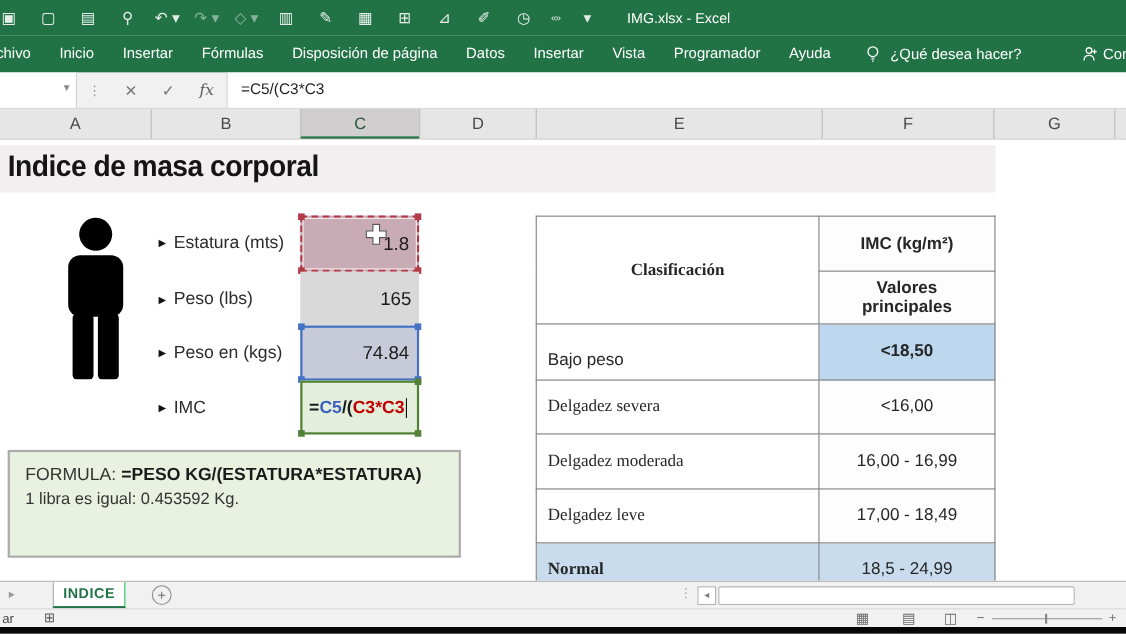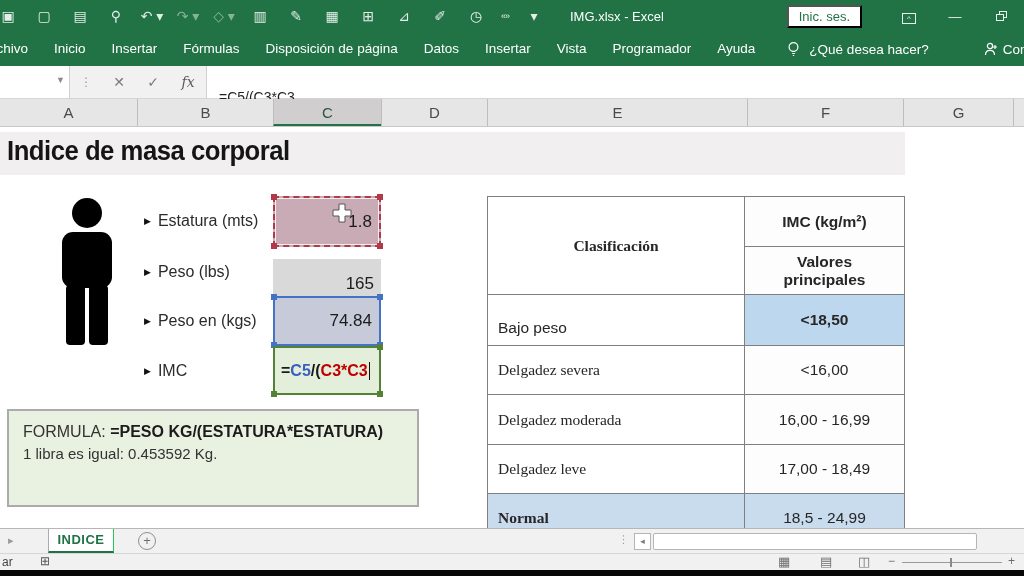--- a/index.html
+++ b/index.html
@@ -40,21 +40,21 @@
   
   .fbar { position:absolute; left:0; top:66px; width:1024px; height:33px; background:#f1f1f1;
           border-bottom:1px solid #d5d5d5; display:flex; align-items:stretch; }
   .namebox { width:70px; background:#fff; border-right:1px solid #d0d0d0; position:relative; }
   .namebox .dd { position:absolute; right:4px; top:9px; color:#8a8a8a; font-size:9px; }
   .fbtns { display:flex; align-items:center; }
   .fb-dots { color:#9a9a9a; font-size:12px; padding:0 10px; letter-spacing:0; }
   .fb-x, .fb-ok { color:#7a7a7a; font-size:14px; width:34px; text-align:center; }
   .fb-fx { font-family:"DejaVu Serif", serif; font-style:italic; color:#5a5a5a; font-size:14px; width:36px; text-align:center; }
   .finput { flex:1; background:#fff; border-left:1px solid #d0d0d0; font-size:14px; color:#1f1f1f;
-            padding:23px 0 0 12px; }
+            padding:6px 0 0 12px; }
 
   
   .colhead { position:absolute; left:0; top:99px; width:1024px; height:28px; background:#e7e6e6;
              border-bottom:1px solid #c8c8c8; }
   .ch { position:absolute; top:0; height:27px; text-align:center; font-size:15px; color:#4a4a4a;
         line-height:27px; border-left:1px solid #bdbdbd; }
   .ch.selected { background:#d0cece; border-bottom:2px solid var(--excel-green,#217346); color:#2f5440; }
 
   
   .sheet { position:absolute; left:0; top:127px; width:1024px; height:401px; background:#fff; overflow:hidden; }
@@ -64,21 +64,21 @@
 
   .person { position:absolute; left:55px; top:70px; }
 
   .inlabel { position:absolute; left:144px; width:130px; height:50px; display:flex; align-items:center;
              font-size:16px; color:#2b2b2b; white-space:nowrap; }
   .inlabel .bullet { font-size:9px; margin-right:7px; color:#111; }
 
   .cellv { position:absolute; left:273px; width:108px; display:flex; align-items:center; justify-content:flex-end;
            padding-right:7px; font-size:17px; color:#1c1c1c; }
   .cell-estatura { top:69px; height:51px; background:#c9abb6; border:2px dashed #b23a48; outline:1px solid rgba(255,255,255,.8); outline-offset:-3px; }
-  .cell-lbs      { top:132px; height:49px; background:#d9d9d9; }
+  .cell-lbs      { top:120px; height:49px; background:#d9d9d9; }
   .cell-kgs      { top:169px; height:50px; background:#c6cad9; border:2px solid #4472c4; }
   .cell-imc      { top:219px; height:49px; background:#e3efdb; border:2px solid #538135; justify-content:flex-start;
                    padding-left:6px; font-size:16px; font-weight:bold; }
   .handle { position:absolute; width:6px; height:6px; }
   .h-red { background:#b23a48; } .h-blue { background:#4472c4; } .h-green { background:#538135; }
   .h-tl { left:-4px; top:-4px; } .h-tr { right:-4px; top:-4px; } .h-bl { left:-4px; bottom:-4px; } .h-br { right:-4px; bottom:-4px; }
   .seg-eq { color:#1a1a1a; } .seg-ref1 { color:#3b5fc0; } .seg-mid { color:#1a1a1a; } .seg-ref2 { color:#c00000; }
   .caret-line { display:inline-block; width:1px; height:18px; background:#111; margin-left:1px; vertical-align:-3px; }
   .plus-cursor { position:absolute; left:332px; top:76px; }
 
@@ -143,26 +143,20 @@
       <span class="qat-ico">✎</span>
       <span class="qat-ico">▦</span>
       <span class="qat-ico">⊞</span>
       <span class="qat-ico">⊿</span>
       <span class="qat-ico">✐</span>
       <span class="qat-ico">◷</span>
       <span class="qat-ico small">«»</span>
       <span class="qat-ico">▾</span>
     </div>
     <span class="doc-title">IMG.xlsx  -  Excel</span>
-    <div class="tb-right">
-      <button class="signin-btn">Inic. ses.</button>
-      <span class="win-ico"><span class="ribbon-display-ico">^</span></span>
-      <span class="win-ico">—</span>
-      <span class="win-ico"><span class="restore-ico"><span class="f"></span><span class="b"></span></span></span>
-    </div>
   </div>
 
   <div class="ribbon">
     <span class="rtab first">Archivo</span>
     <span class="rtab">Inicio</span>
     <span class="rtab">Insertar</span>
     <span class="rtab">Fórmulas</span>
     <span class="rtab">Disposición de página</span>
     <span class="rtab">Datos</span>
     <span class="rtab">Insertar</span>

